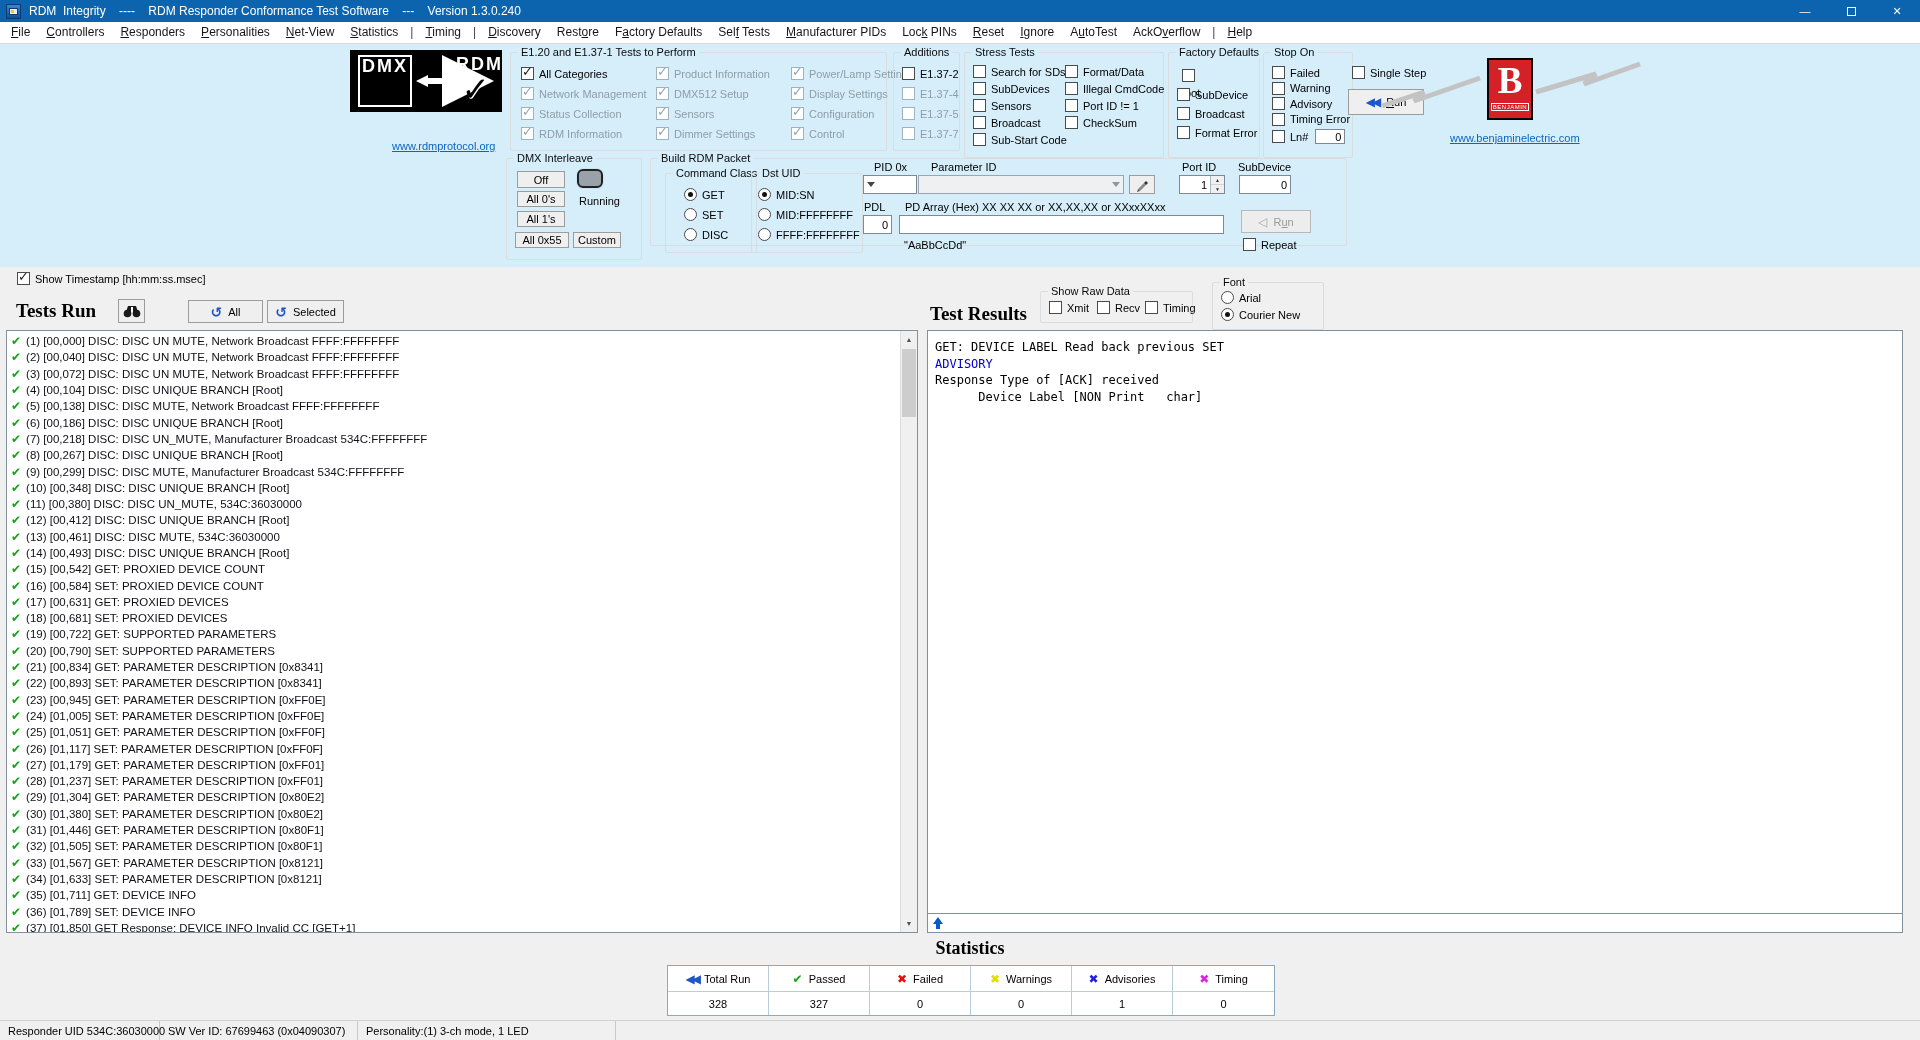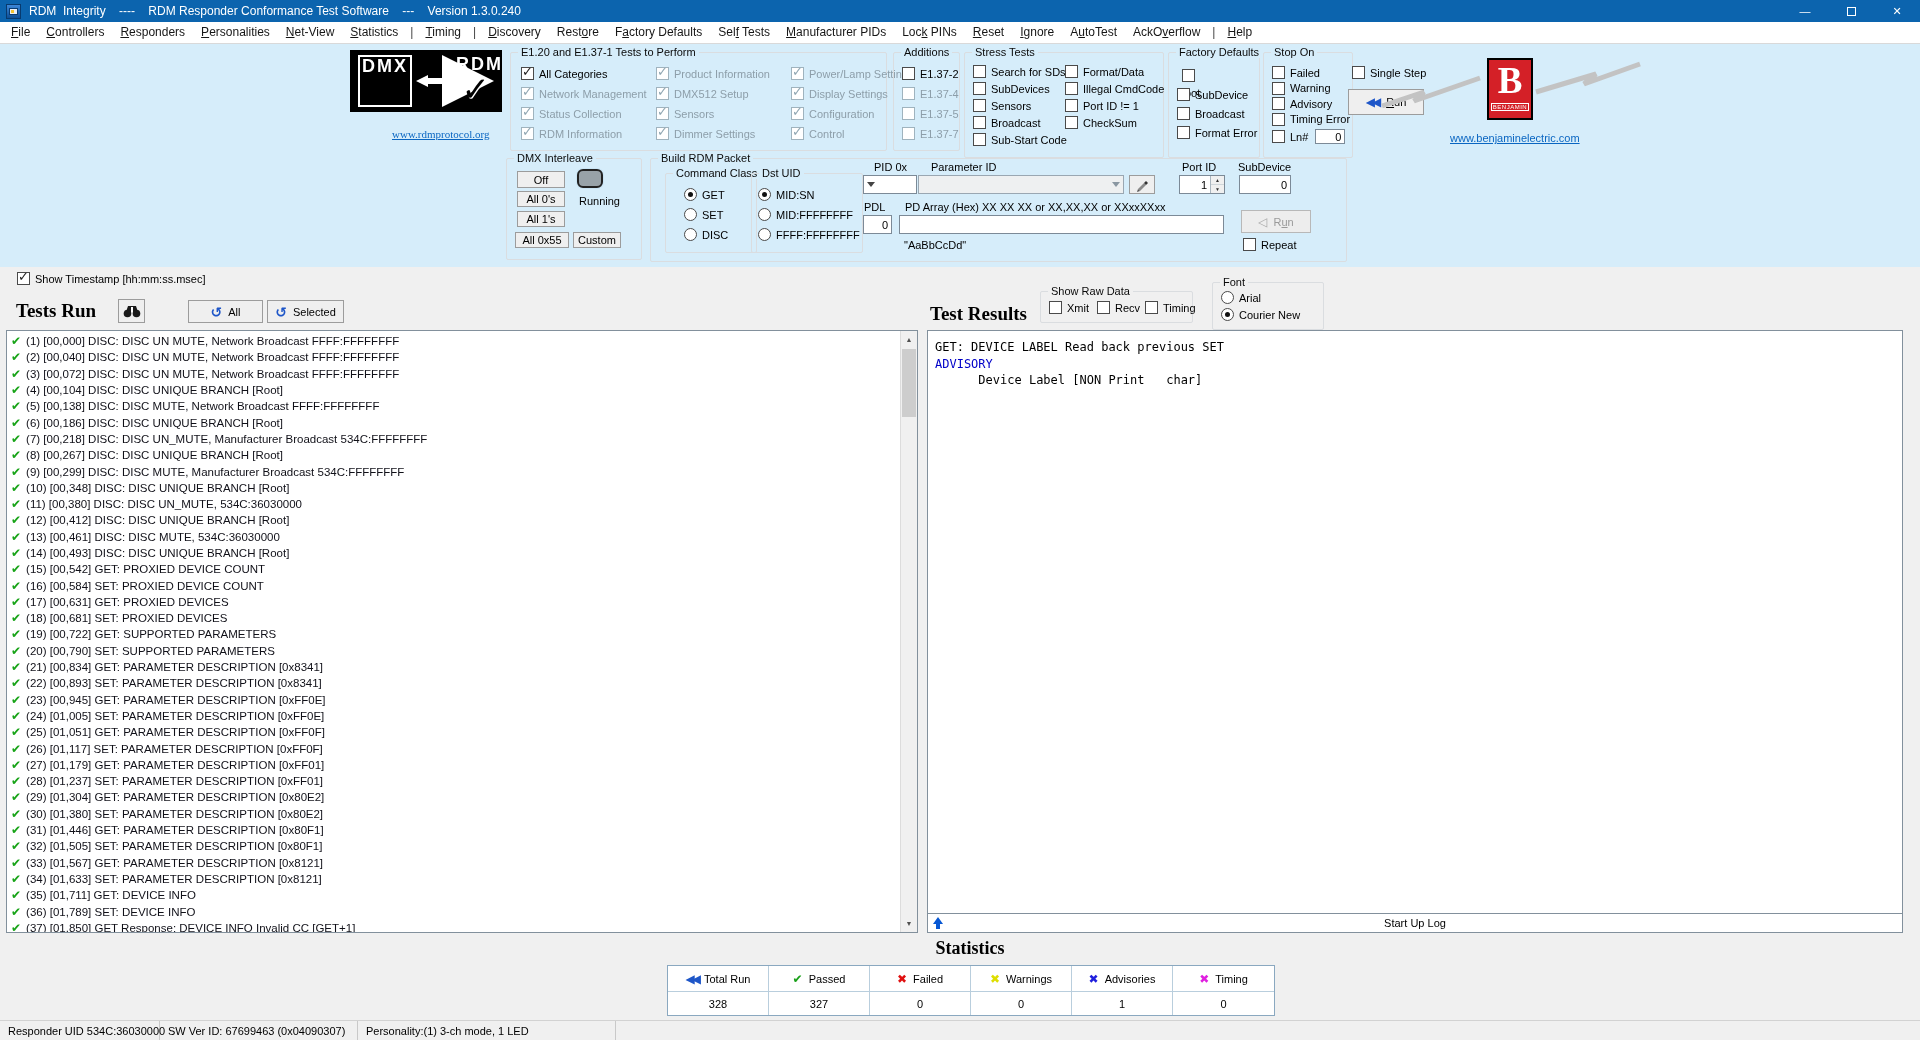--- a/index.html
+++ b/index.html
@@ -158,21 +158,21 @@
         <div class="dmx-word boxed">DMX</div>
         <div class="dmx-arrow">
             <span class="tri-l"></span>
             <span class="abar"></span>
           </div>
         <div class="dmx-word">RDM</div>
       </div>
       <div class="dmx-tri"></div>
       <div class="dmx-check">✓</div>
     </div>
-    <div class="link" style="left:392px;top:84px;font-family:Liberation Serif, serif;">www.rdmprotocol.org</div>
+    <div class="link" style="left:392px;top:96px;">www.rdmprotocol.org</div>
 
     <div class="grp" id="grp-e120" style="left:510px;top:8px;width:377px;height:99px;">
       <span class="grp-label">E1.20 and E1.37-1 Tests to Perform</span>
     <div class="ck-row" style="left: 10px; top: 14px;">
           <span class="ck-box checked">
             <span class="ck-mark">✓</span>
           </span>
           <span class="ck-lbl">All Categories</span>
         </div>
         <div class="ck-row disabled" style="left: 10px; top: 34px;">
@@ -373,21 +373,21 @@
       <span class="grp-label">DMX Interleave</span>
     <div class="btn" style="left: 10px; top: 12px; width: 48px; height: 17px;">Off</div>
         <div class="btn" style="left: 10px; top: 32px; width: 48px; height: 16px;">All 0's</div>
         <div class="btn" style="left: 10px; top: 52px; width: 48px; height: 16px;">All 1's</div>
         <div class="btn" style="left: 8px; top: 73px; width: 54px; height: 16px;">All 0x55</div>
         <div class="btn" style="left: 66px; top: 73px; width: 48px; height: 16px;">Custom</div>
         <div class="indicator" style="left: 70px; top: 10px;"></div>
         <div class="plabel" style="left: 72px; top: 36px;">Running</div>
       </div>
 
-    <div class="grp" id="grp-build" style="left:650px;top:114px;width:697px;height:104px;text-decoration:underline;">
+    <div class="grp" id="grp-build" style="left:650px;top:114px;width:697px;height:88px;text-decoration:underline;">
       <span class="grp-label">Build RDM Packet</span>
       <div class="grp" id="sub-cc" style="left:14px;top:14px;width:92px;height:80px;">
         <span class="grp-label">Command Class</span>
       <div class="rd-row" style="left: 18px; top: 14px;">
             <span class="rd-circle">
               <span class="rd-dot"></span>
             </span>
             <span class="rd-lbl">GET</span>
           </div>
           <div class="rd-row" style="left: 18px; top: 34px;">
@@ -679,24 +679,24 @@
     <div class="scroll">
       <div class="sc-btn" style="top:0;">▲</div>
       <div class="sc-thumb" style="top:18px;height:68px;"></div>
       <div class="sc-btn" style="bottom:0;">▼</div>
     </div>
   </div>
 
   <div class="results" id="results-box">
       <div class="rline">GET: DEVICE LABEL Read back previous SET</div>
       <div class="rline advisory">ADVISORY</div>
+      <div class="rline">Response Type of [ACK] received</div>
       <div class="rline">      Device Label [NON Print   char]</div>
     </div>
   <div class="startup">
-    <span class="startup-label">Start Up Log</span>
     <span class="upwrap">
         <span class="uptri"></span>
         <span class="upstem"></span>
       </span>
   </div>
 
   <div class="sec-title" style="left:870px;top:938px;width:200px;text-align:center;font-size:18px;">Statistics</div>
   <div class="stats-table" id="stats-table">
       <div class="stat-col">
         <div class="stat-h">

